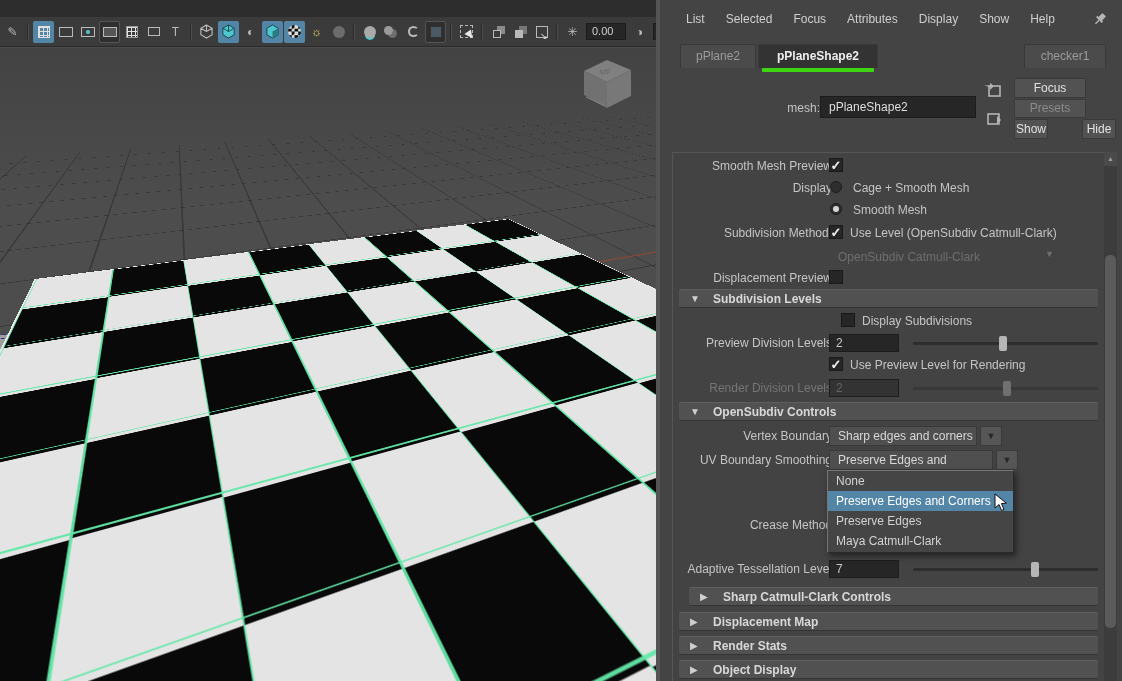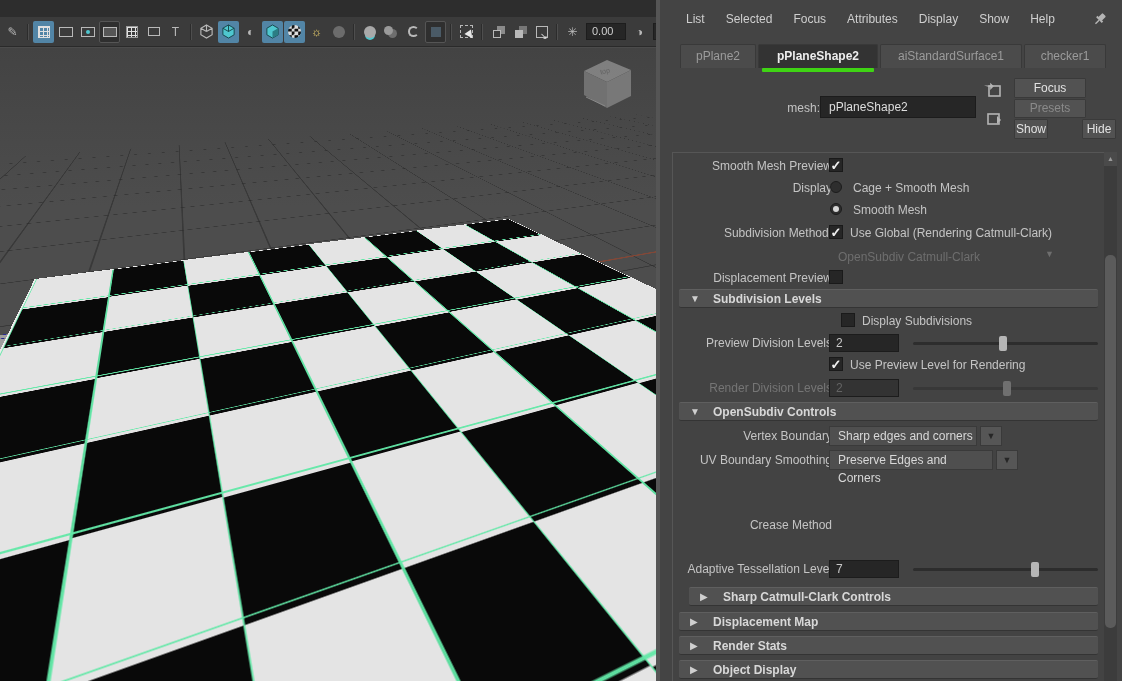--- a/index.html
+++ b/index.html
@@ -231,21 +231,20 @@
     <g transform="rotate(45 8 8)">
         <rect x="5.5" y="2" width="5" height="6" rx="1" fill="#b5b5b5"></rect>
         <rect x="4" y="7.5" width="8" height="2" fill="#b5b5b5"></rect>
         <rect x="7.4" y="9.5" width="1.4" height="5" fill="#b5b5b5"></rect>
       </g>
   </svg>
 
   <div id="ae-tabbar">
     <div class="tab" style="left:16px; width:76px;">pPlane2</div>
     <div class="tab active" style="left:94px; width:120px;">pPlaneShape2</div>
-    <div class="tab" style="left:216px; width:142px;">aiStandardSurface1</div>
     <div class="tab" style="left:360px; width:82px;">checker1</div>
     <div class="tab-underline" style="left:98px; width:112px;"></div>
   </div>
 
   <div id="ae-header">
     <span class="mesh-label">mesh:</span>
     <div class="mesh-field">pPlaneShape2</div>
     <svg class="conn-btn" style="top:12px" width="20" height="18" viewBox="0 0 20 18">
       <rect x="5" y="4" width="11" height="10" fill="none" stroke="#b5b5b5" stroke-width="1.6"></rect>
       <path d="M1 6 L8 6 L8 3 L12 7 L8 11 L8 8" fill="#b5b5b5" transform="translate(-1,-2) scale(0.9)"></path>
@@ -266,21 +265,21 @@
     <div class="chk" style="left:156px; top:5px">✓</div>
 
     <span class="row-label" style="top:28px">Display</span>
     <div class="radio" style="left:157px; top:28px"></div>
     <span class="chk-lab" style="left:180px; top:28px">Cage + Smooth Mesh</span>
     <div class="radio sel" style="left:157px; top:50px"></div>
     <span class="chk-lab" style="left:180px; top:50px">Smooth Mesh</span>
 
     <span class="row-label" style="top:73px">Subdivision Method:</span>
     <div class="chk" style="left:156px; top:72px">✓</div>
-    <span class="chk-lab" style="left:177px; top:73px">Use Global (Rendering Catmull-Clark)</span>
+    <span class="chk-lab" style="left:177px; top:73px">Use Level (OpenSubdiv Catmull-Clark)</span>
 
     <div class="combo ghost" style="top:94px; width:200px">OpenSubdiv Catmull-Clark</div>
     <span style="position:absolute; left:372px; top:96px; color:#6e6e6e; font-size:9px">▼</span>
 
     <span class="row-label" style="top:118px">Displacement Preview</span>
     <div class="chk" style="left:156px; top:117px"></div>
 
     <div class="sec-hdr" style="top:136px">
       <span class="tri">▼</span>
       <span class="ttl">Subdivision Levels</span>
@@ -339,18 +338,27 @@
     <div class="sec-hdr" style="top:483px">
       <span class="tri">▶</span>
       <span class="ttl">Render Stats</span>
     </div>
     <div class="sec-hdr" style="top:507px">
       <span class="tri">▶</span>
       <span class="ttl">Object Display</span>
     </div>
   </div>
 
+  <div id="open-dropdown">
+    <div class="dd-item">None</div>
+    <div class="dd-item hl">Preserve Edges and Corners</div>
+    <div class="dd-item">Preserve Edges</div>
+    <div class="dd-item">Maya Catmull-Clark</div>
+    <svg id="dd-cursor" width="16" height="20" viewBox="0 0 16 20">
+      <path d="M2 1 L2 15 L6 11.5 L8.6 17.5 L11 16.4 L8.4 10.6 L13.4 10.2 Z" fill="#fff" stroke="#111" stroke-width="1"></path>
+    </svg>
+  </div>
 
   <div id="scrollbar">
     <div class="up">▲</div>
     <div class="thumb"></div>
   </div>
 </div>
 
 </body></html>

